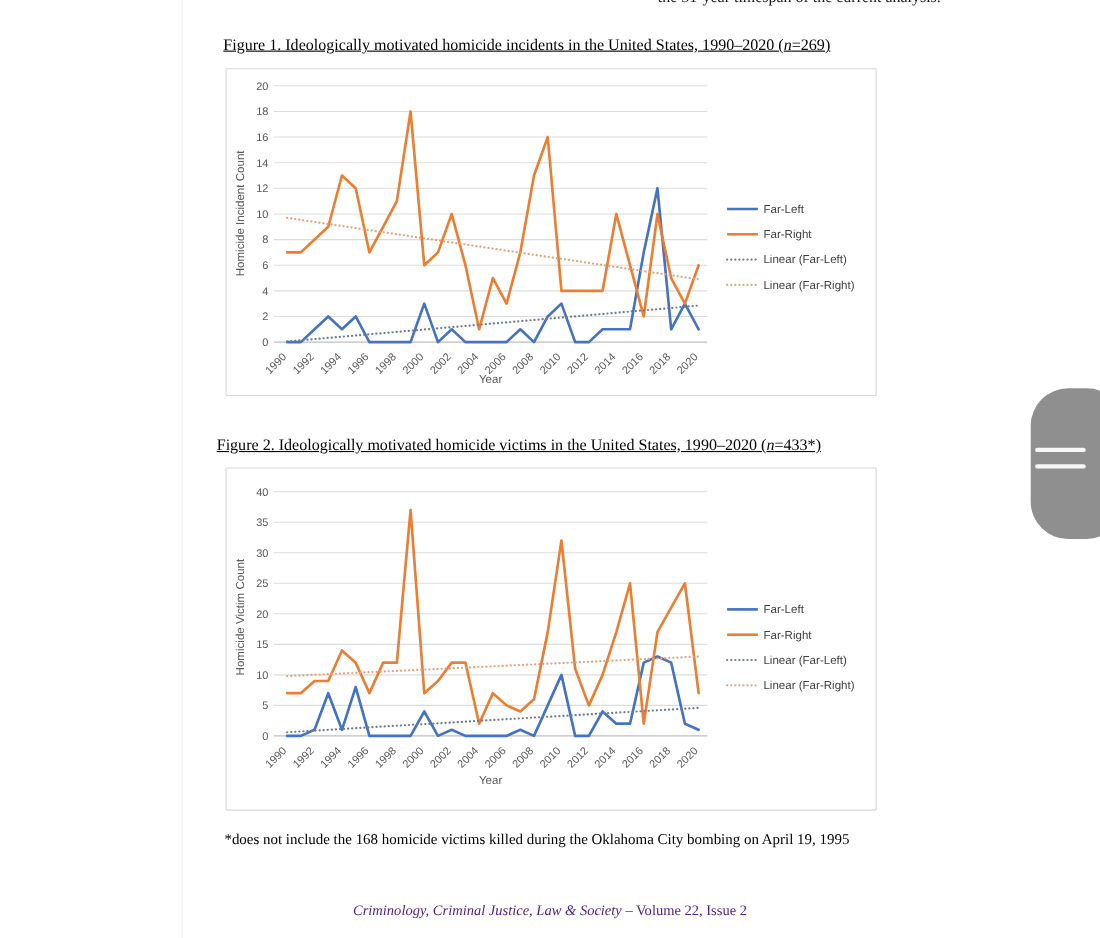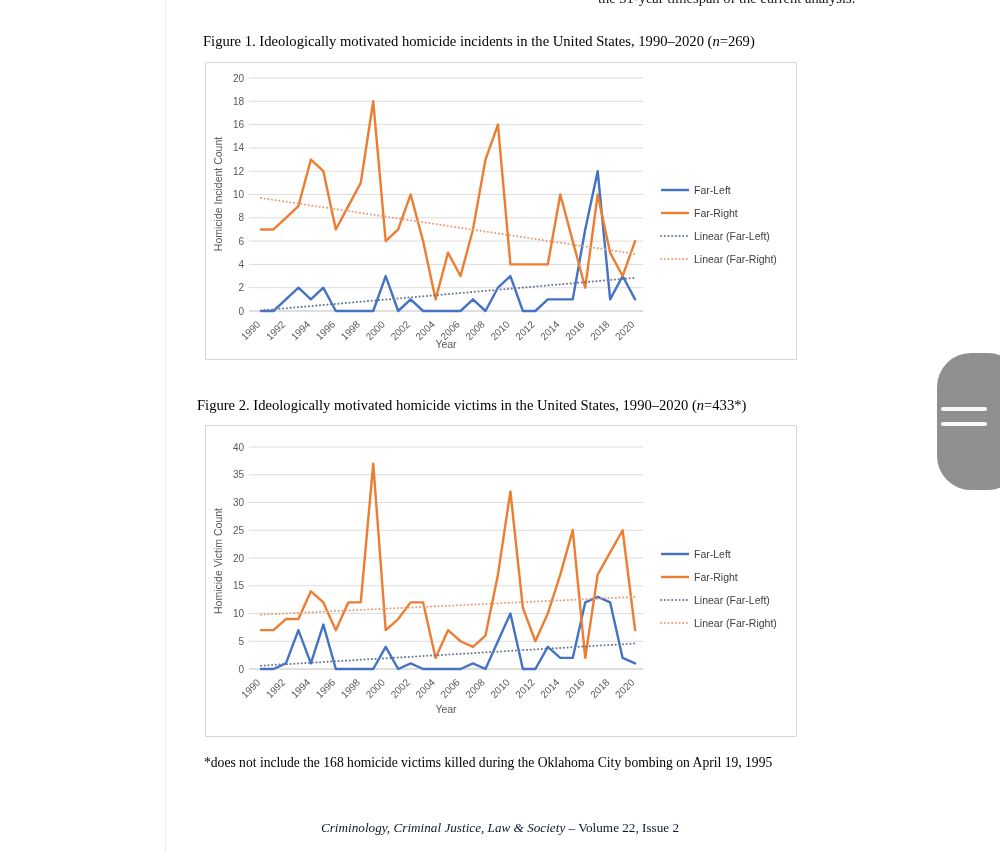--- a/index.html
+++ b/index.html
@@ -3,28 +3,28 @@
 <meta charset="utf-8">
 <style>
   html,body{margin:0;padding:0;}
   body{
     width:1000px;height:853px;overflow:hidden;position:relative;
     background:#ffffff;font-family:"Liberation Serif",serif;color:#111;
   }
   .left-divider{position:absolute;left:165px;top:0;width:1px;height:853px;background:#efefef;}
   .top-partial{position:absolute;left:598px;top:-10px;height:17px;overflow:hidden;
     font-size:14.5px;color:#1a1a1a;white-space:nowrap;}
-  .fig-caption{position:absolute;left:203px;font-size:14.6px;color:#000;white-space:nowrap;}
+  .fig-caption{position:absolute;left:203px;font-size:14.6px;color:#000;white-space:nowrap;text-decoration:underline;}
   .fig-caption .nvar{font-style:italic;}
   .chart-box{position:absolute;left:205px;background:#fff;border:1px solid #d6d6d6;border-radius:1px;}
   #chart1-box{top:62px;width:590px;height:296px;}
   #chart2-box{top:425px;width:590px;height:310px;}
   .chart-box svg{display:block;}
   .footnote{position:absolute;left:204px;top:755px;font-size:13.6px;color:#000;white-space:nowrap;}
-  .page-footer{position:absolute;left:0;top:820px;width:1000px;text-align:center;font-size:13.2px;color:#0f172a;}
+  .page-footer{position:absolute;left:0;top:820px;width:1000px;text-align:center;font-size:13.2px;color:#4c1d95;}
   .page-footer .journal{font-style:italic;}
   .annotation-handle{position:absolute;left:937px;top:353px;width:85px;height:137px;
     background:#8f8f8f;border-radius:34px;}
   .annotation-handle .bar{position:absolute;left:4px;width:46px;height:4px;background:#f7f7f7;border-radius:2px;}
   .annotation-handle .bar.b1{top:54px;}
   .annotation-handle .bar.b2{top:69px;}
 </style>
 </head>
 <body>
 

